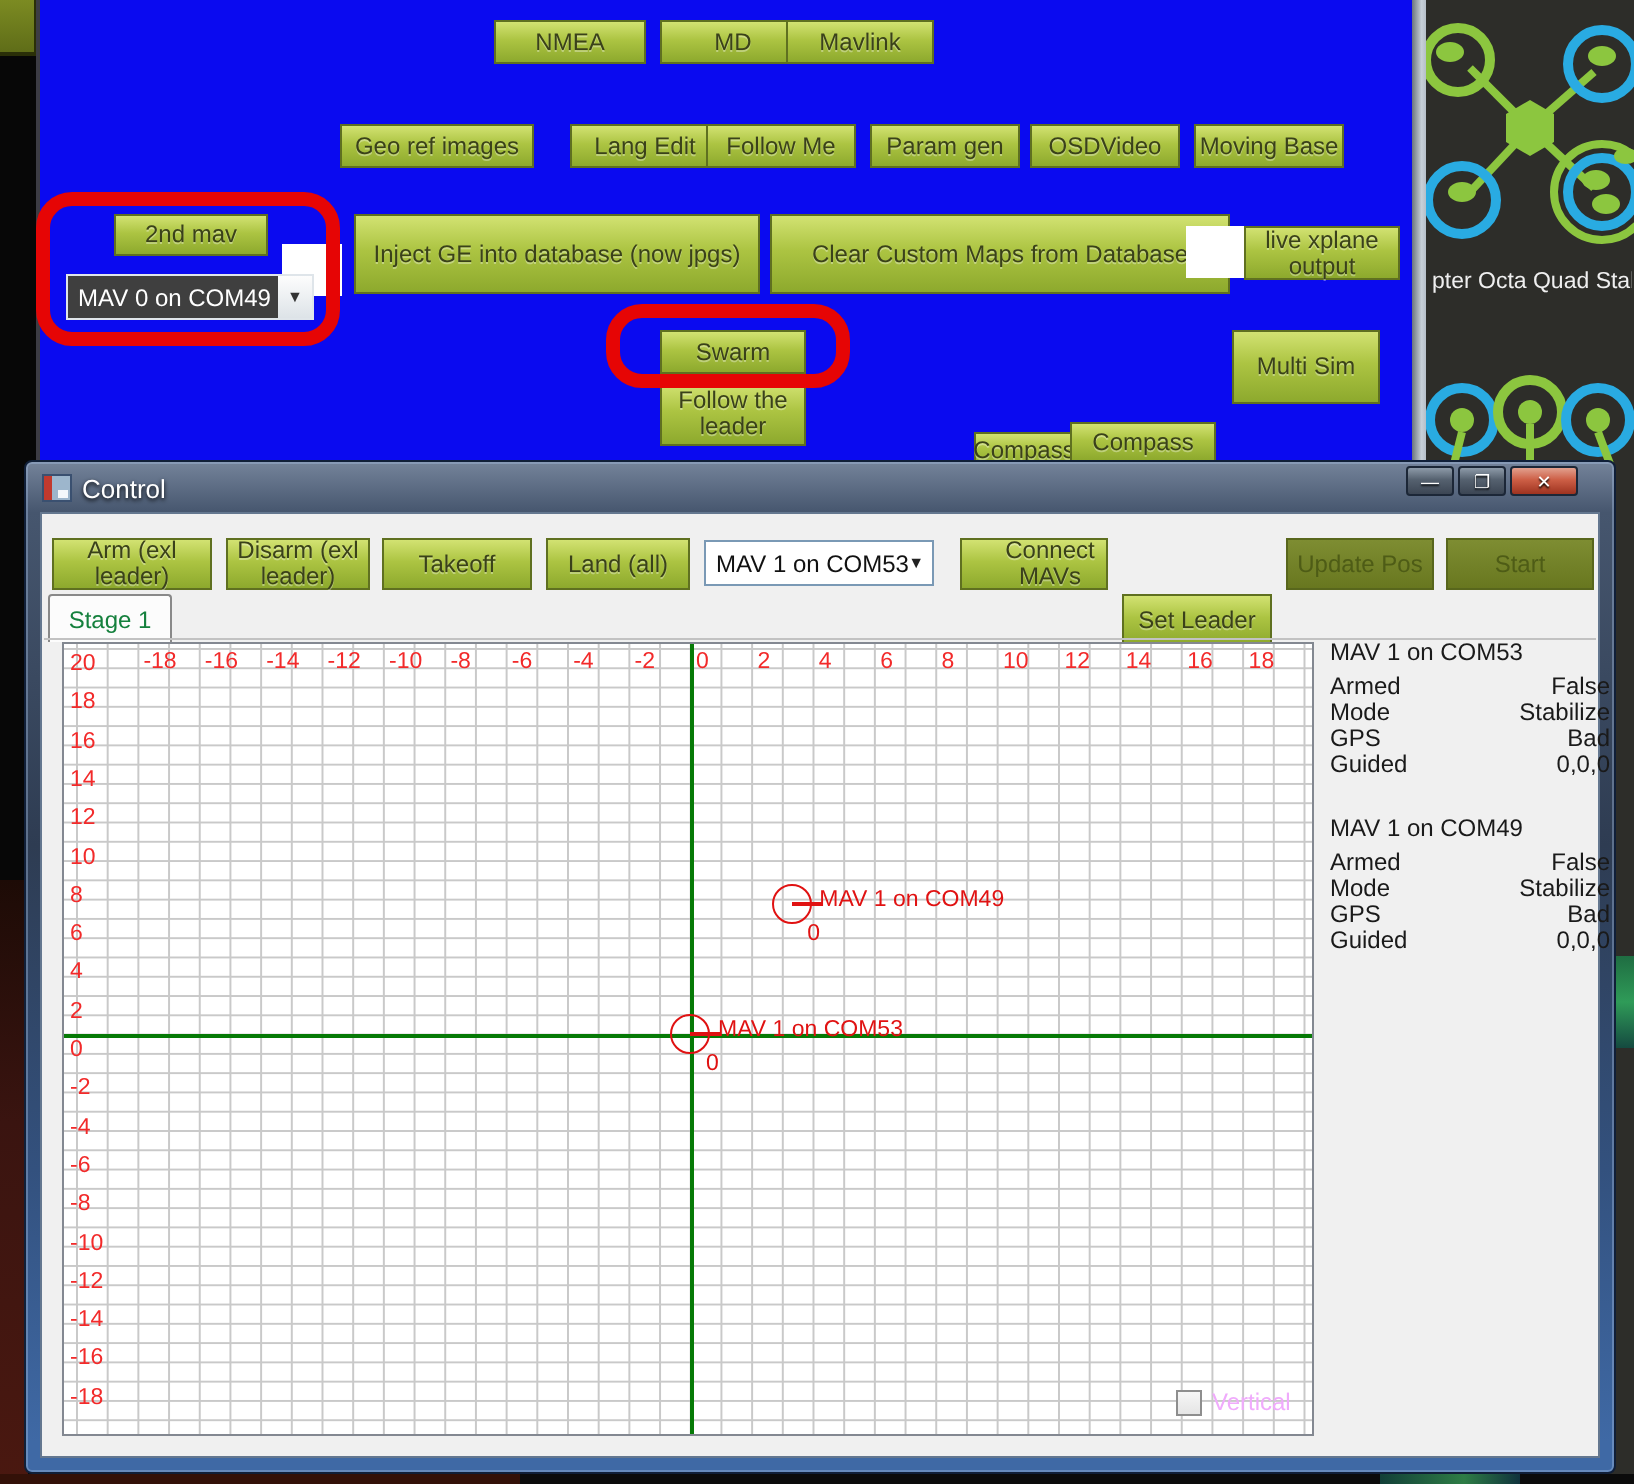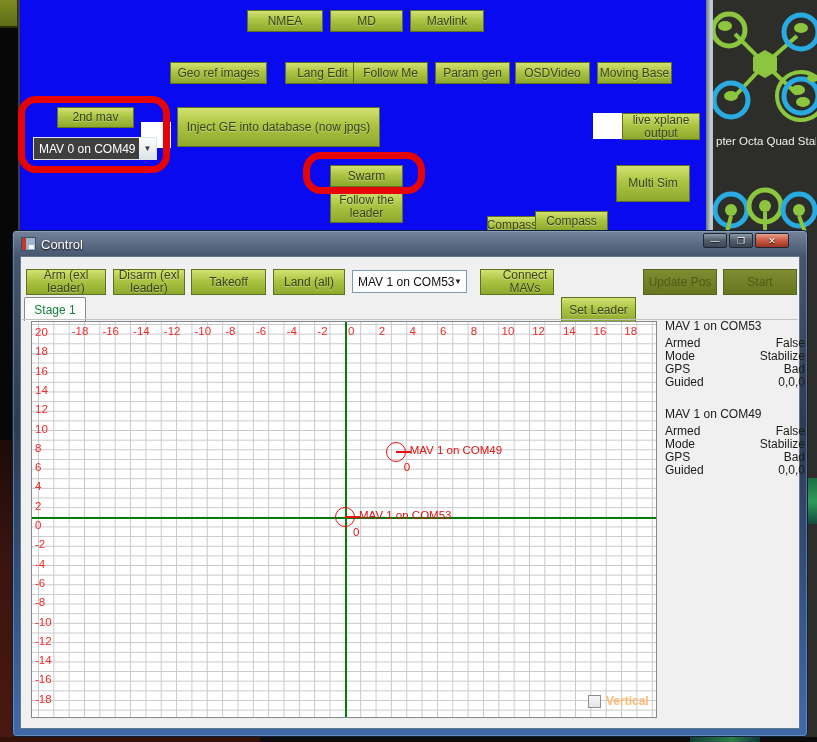--- a/index.html
+++ b/index.html
@@ -73,21 +73,21 @@
   .axis-h{position:absolute;left:0;right:0;height:1.5px;background:#067a06;}
   .tick{position:absolute;color:#f22a2a;font-size:11.5px;white-space:nowrap;}
   .marker{position:absolute;width:0;height:0;}
   .marker .circ{position:absolute;left:-10px;top:-10px;width:20px;height:20px;border:1.6px solid #e01212;border-radius:50%;box-sizing:border-box;}
   .marker .lead{position:absolute;left:0;top:-1px;width:15px;height:1.6px;background:#e01212;}
   .marker .mlabel{position:absolute;left:14px;top:-8px;color:#e01212;font-size:11.5px;white-space:nowrap;}
   .marker .malt{position:absolute;left:8px;top:9px;color:#e01212;font-size:11.5px;}
 
   
   .chk{left:588px;top:695px;width:13px;height:13px;background:linear-gradient(#f6f6f6,#e5e5e5);border:1px solid #8e8e8e;box-sizing:border-box;}
-  .chk-label{left:606px;top:694px;font-size:12px;color:#fdba74;font-weight:bold;}
+  .chk-label{left:606px;top:694px;font-size:12px;color:#f0abfc;}
 
   
   .status-block{position:absolute;width:140px;color:#1a1a1a;font-size:12px;line-height:13px;}
   .status-title{margin-bottom:4px;}
   .srow{display:flex;justify-content:space-between;}
   .srow .sl{width:45px;}
 </style>
 </head>
 <body>
 <div class="screen">
@@ -142,32 +142,33 @@
     </g>
     <g stroke="#8cc63f" stroke-width="4">
       <line x1="18" y1="36" x2="14" y2="52"></line>
         <line x1="52" y1="32" x2="52" y2="52"></line>
         <line x1="86" y1="36" x2="92" y2="52"></line>
     </g>
   </svg>
 
   <div class="gbtn" style="left:247px;top:10px;width:76px;height:22px;">NMEA</div>
   <div class="gbtn" style="left:330px;top:10px;width:73px;height:22px;">MD</div>
-  <div class="gbtn" style="left:410px;top:10px;width:74px;height:22px;">Mavlink</div>
+  <div class="gbtn" style="left:393px;top:10px;width:74px;height:22px;">Mavlink</div>
 
   <div class="gbtn" style="left:170px;top:62px;width:97px;height:22px;">Geo ref images</div>
   <div class="gbtn" style="left:285px;top:62px;width:75px;height:22px;">Lang Edit</div>
   <div class="gbtn" style="left:353px;top:62px;width:75px;height:22px;">Follow Me</div>
   <div class="gbtn" style="left:435px;top:62px;width:75px;height:22px;">Param gen</div>
   <div class="gbtn" style="left:515px;top:62px;width:75px;height:22px;">OSDVideo</div>
   <div class="gbtn" style="left:597px;top:62px;width:75px;height:22px;">Moving Base</div>
 
   <div class="gbtn" style="left:57px;top:107px;width:77px;height:21px;">2nd mav</div>
   <div class="abs white-patch" style="left:141px;top:122px;width:30px;height:26px;"></div>
   <div class="gbtn" style="left:177px;top:107px;width:203px;height:40px;">Inject GE into database (now jpgs)</div>
+  <div class="gbtn" style="left:385px;top:107px;width:230px;height:40px;">Clear Custom Maps from Database</div>
   <div class="abs white-patch" style="left:593px;top:113px;width:32px;height:26px;"></div>
   <div class="gbtn" style="left:622px;top:113px;width:78px;height:27px;padding:0 4px;">live xplane output</div>
 
   <div class="abs bg-combo">
     <span>MAV 0 on COM49</span>
     <span class="bg-combo-arrow">▼</span>
   </div>
 
   <div class="gbtn" style="left:330px;top:165px;width:73px;height:22px;">Swarm</div>
   <div class="gbtn" style="left:616px;top:165px;width:74px;height:37px;">Multi Sim</div>

